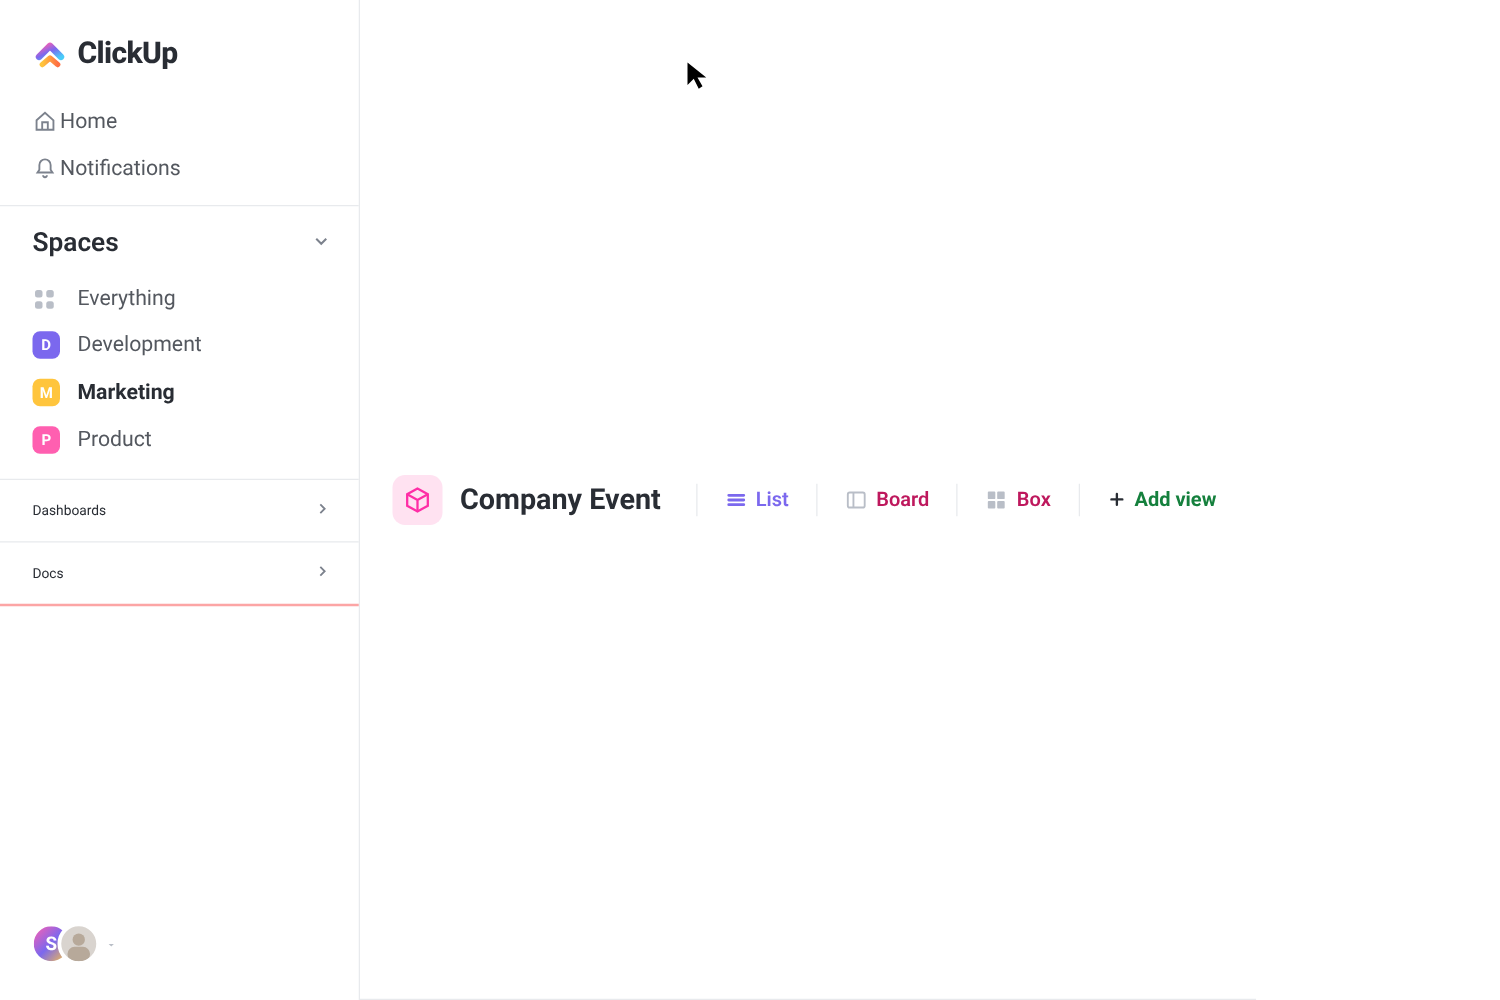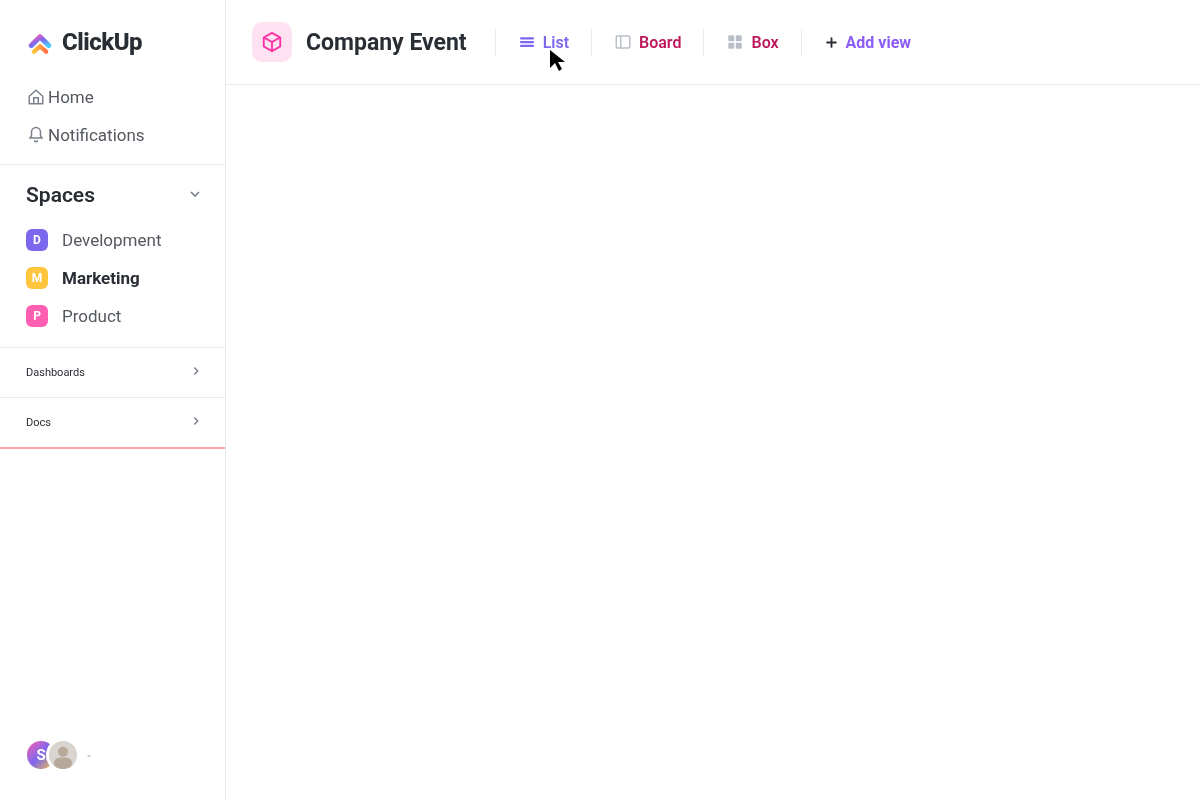--- a/index.html
+++ b/index.html
@@ -9,21 +9,21 @@
     background: #fff;
     color: #292d34;
     width: 1200px;
     height: 800px;
     overflow: hidden;
     display: flex;
   }
 
   
   .sidebar {
-    width: 226px;
+    width: 288px;
     height: 100%;
     border-right: 1px solid #e8eaed;
     display: flex;
     flex-direction: column;
     position: relative;
   }
   .logo-row {
     display: flex;
     align-items: center;
     gap: 8px;
@@ -95,21 +95,21 @@
     display:flex; align-items:center; justify-content:center;
     font-size:15px; font-weight:700; color:#fff;
     border:3px solid #fff;
   }
   .avatar.s   { background: linear-gradient(135deg,#ff5fb0,#7b68ee,#ffc53d); }
   .avatar.img { background:#d9d4cf; margin-left:-12px; overflow:hidden; }
   .avatar.img svg { width:100%; height:100%; }
   .mini-chev { color:#b9bec7; margin-left:4px; }
 
   
-  .main { flex:1; display:flex; flex-direction:column; }
+  .main { flex:1; display:flex; flex-direction:row; }
   .topbar {
     display:flex; align-items:center; gap:4px;
     padding: 22px 20px 22px 26px;
     border-bottom:1px solid #e8eaed;
   }
   .space-chip {
     width:40px; height:40px; border-radius:10px;
     background:#ffe2f1; display:flex; align-items:center; justify-content:center;
     margin-right:10px;
   }
@@ -121,21 +121,21 @@
     padding:6px 12px; border-radius:6px;
     font-size:16px; cursor:pointer;
     color:#be185d; font-weight:600;
     position:relative;
   }
   .view-sep {
     width:1px; height:26px; background:#e8eaed; margin:0 6px;
   }
   .view-tab.active { color:#7b68ee; }
   .view-tab .vicn { display:flex; }
-  .add-view { color:#8b5cf6; font-weight:700; }
+  .add-view { color:#15803d; font-weight:700; }
 
   .content { flex:1; background:#fff; }
 
   
   .cursor-overlay {
     position:absolute; left:548px; top:48px; pointer-events:none;
   }
 </style>
 </head>
 <body>
@@ -188,20 +188,29 @@
   <div class="section-header">
     <span>Spaces</span>
     <span class="chev">
       <svg width="16" height="16" viewBox="0 0 24 24" fill="none" stroke="currentColor" stroke-width="2.5">
           <path d="M6 9l6 6 6-6"></path>
         </svg>
     </span>
   </div>
 
   <div class="spaces-list">
+    <div class="space-item">
+      <span class="everything-dots">
+        <span></span>
+          <span></span>
+          <span></span>
+          <span></span>
+      </span>
+      <span>Everything</span>
+    </div>
 
     <div class="space-item">
       <span class="space-badge badge-purple">D</span>
       <span>Development</span>
     </div>
 
     <div class="space-item active">
       <span class="space-badge badge-yellow">M</span>
       <span>Marketing</span>
     </div>

